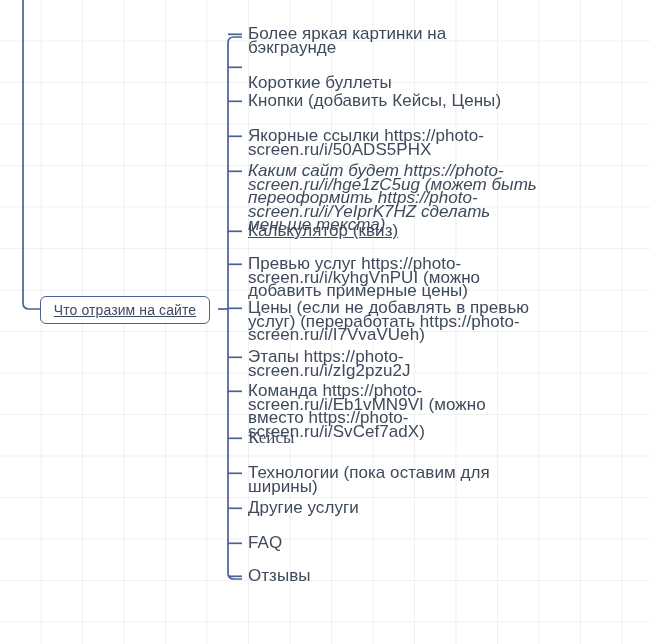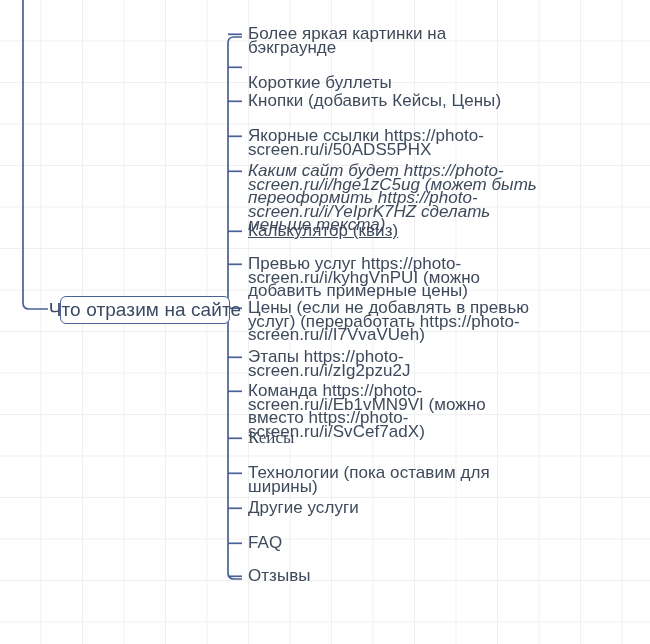--- a/index.html
+++ b/index.html
@@ -29,34 +29,35 @@
     height: 644px;
   }
   svg.lines {
     position: absolute;
     top: 0; left: 0;
     width: 650px; height: 644px;
     pointer-events: none;
   }
   .root-node {
     position: absolute;
-    left: 60px;
+    left: 40px;
     top: 296px;
     width: 170px;
     height: 28px;
     border: 1.6px solid #4a6196;
     border-radius: 6px;
     background: #ffffff;
     display: flex;
     align-items: center;
     justify-content: center;
     color: #3c4a63;
-    font-size: 19px;
+    font-size: 14px;
     letter-spacing: .1px;
     white-space: nowrap;
+    text-decoration: underline;
   }
   .leaf-label {
     position: absolute;
     left: 248px;
     color: #3e4a5c;
     font-size: 17px;
     line-height: 13.6px;
     letter-spacing: .05px;
     width: 290px;
     white-space: pre-line;

